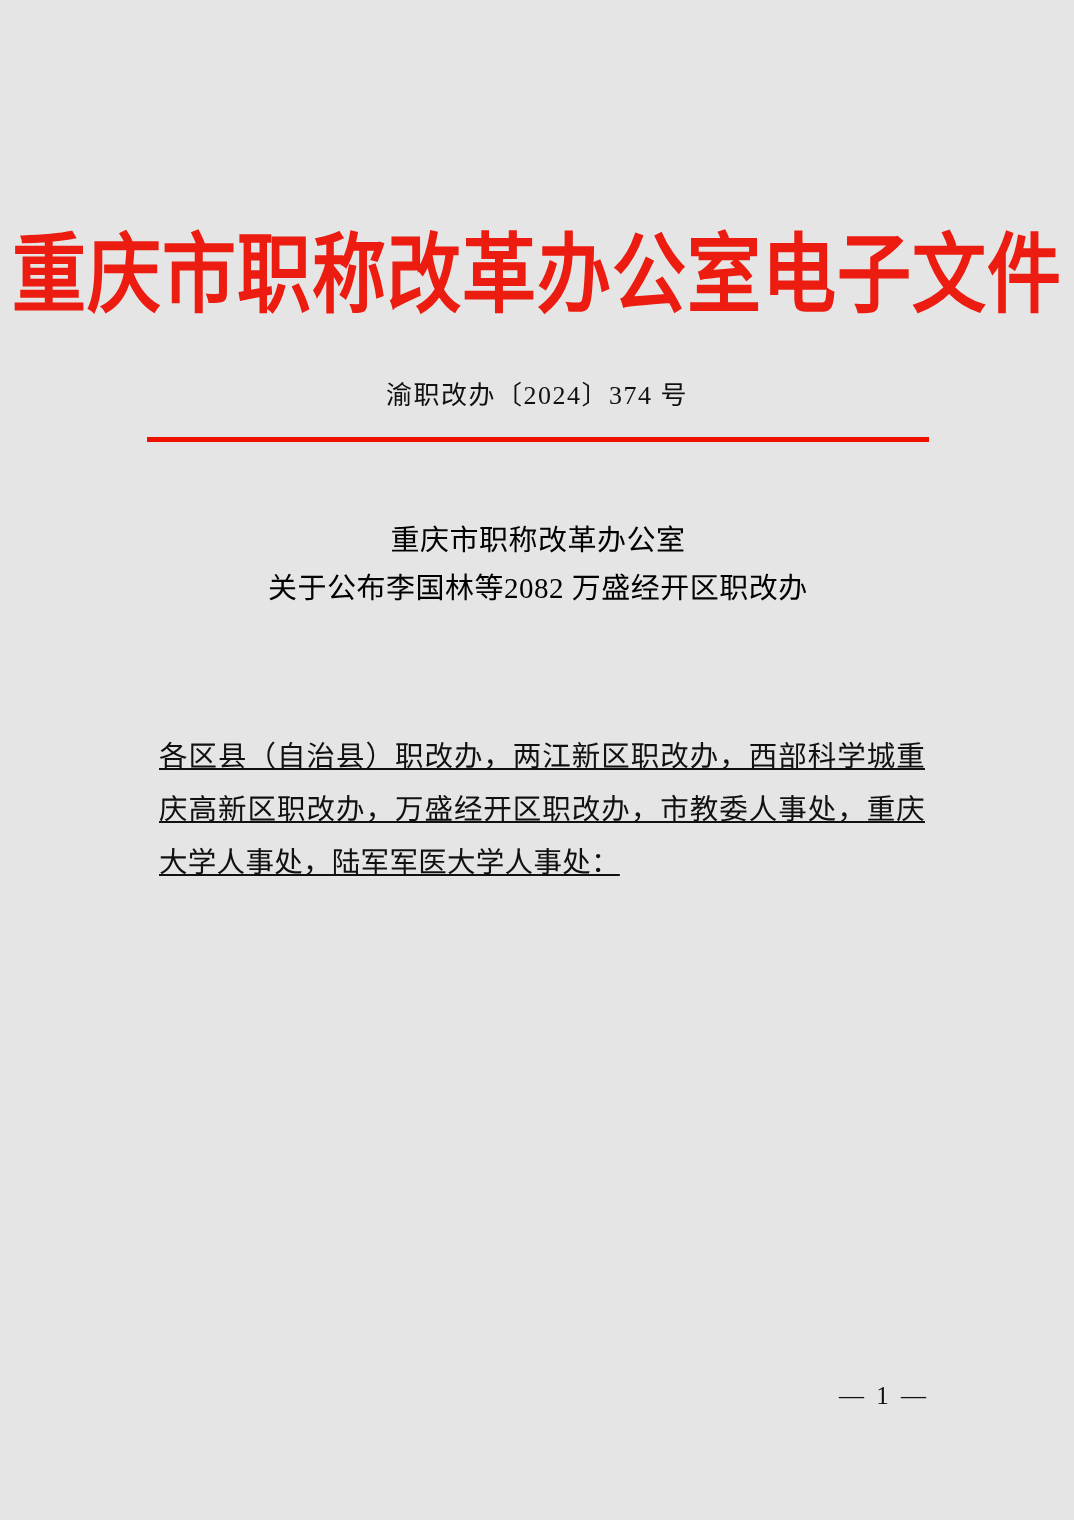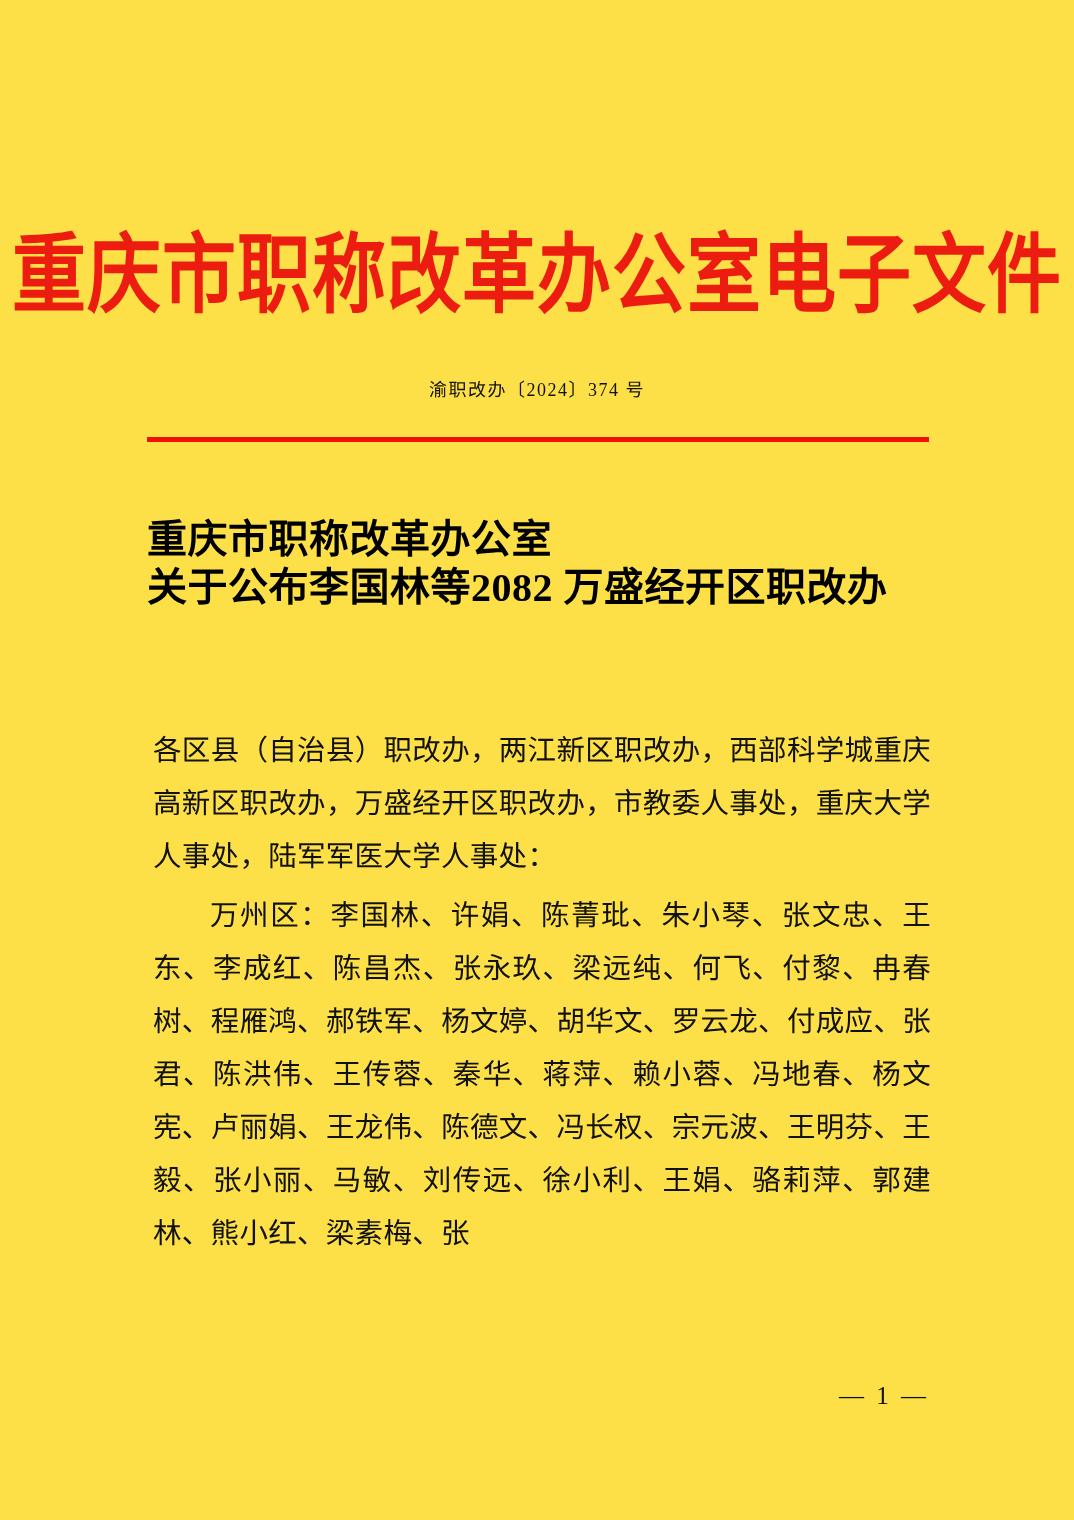--- a/index.html
+++ b/index.html
@@ -7,21 +7,21 @@
     margin: 0;
     padding: 0;
     background: #ffffff;
   }
 
   .page {
     position: relative;
     width: 1074px;
     height: 1520px;
     margin: 0 auto;
-    background: #fde047;
+    background: #e5e5e5;
     box-sizing: border-box;
     overflow: hidden;
     font-family: "Liberation Serif", "DejaVu Serif", serif;
     color: #000000;
   }
 
   
   .letterhead {
     position: absolute;
     left: 0;
@@ -42,43 +42,44 @@
     transform: scaleY(1.18);
     transform-origin: center top;
   }
 
   .doc-number {
     position: absolute;
     left: 0;
     right: 0;
     top: 380px;
     text-align: center;
-    font-size: 18px;
+    font-size: 26px;
     line-height: 1.2;
     letter-spacing: 1.5px;
     color: #111111;
   }
 
   .red-rule {
     position: absolute;
     left: 147px;
     width: 782px;
     top: 437px;
     height: 5px;
     background: #f01000;
   }
 
   
   .doc-title {
     position: absolute;
     left: 147px;
     width: 782px;
     top: 516px;
-    font-weight: 700;
-    font-size: 40px;
+    text-align: center;
+    font-weight: 400;
+    font-size: 29px;
     line-height: 48px;
     letter-spacing: 0.5px;
     color: #000000;
   }
   .doc-title .tline {
     display: block;
     white-space: nowrap;
   }
 
   
@@ -89,23 +90,24 @@
     top: 718px;
     font-size: 28.5px;
     line-height: 53px;
     letter-spacing: 0.3px;
     text-align: justify;
     text-justify: inter-ideograph;
     color: #111111;
   }
 
   .body-text p {
-    margin: 6px;
+    margin: 12px;
     text-align: justify;
     text-justify: inter-ideograph;
+    text-decoration: underline;
   }
 
   .body-text p.indent {
     text-indent: 2em;
   }
 
   
   .page-footer {
     position: absolute;
     left: 147px;
@@ -130,18 +132,17 @@
 
   <div class="red-rule"></div>
 
   <div class="doc-title">
     <span class="tline">重庆市职称改革办公室</span>
     <span class="tline">关于公布李国林等2082 万盛经开区职改办</span>
   </div>
 
   <div class="body-text">
     <p>各区县（自治县）职改办，两江新区职改办，西部科学城重庆高新区职改办，万盛经开区职改办，市教委人事处，重庆大学人事处，陆军军医大学人事处：</p>
-    <p class="indent">万州区：李国林、许娟、陈菁玭、朱小琴、张文忠、王东、李成红、陈昌杰、张永玖、梁远纯、何飞、付黎、冉春树、程雁鸿、郝铁军、杨文婷、胡华文、罗云龙、付成应、张君、陈洪伟、王传蓉、秦华、蒋萍、赖小蓉、冯地春、杨文宪、卢丽娟、王龙伟、陈德文、冯长权、宗元波、王明芬、王毅、张小丽、马敏、刘传远、徐小利、王娟、骆莉萍、郭建林、熊小红、梁素梅、张</p>
   </div>
 
   <div class="page-footer">— 1 —</div>
 
 </div>
 
 </body></html>

